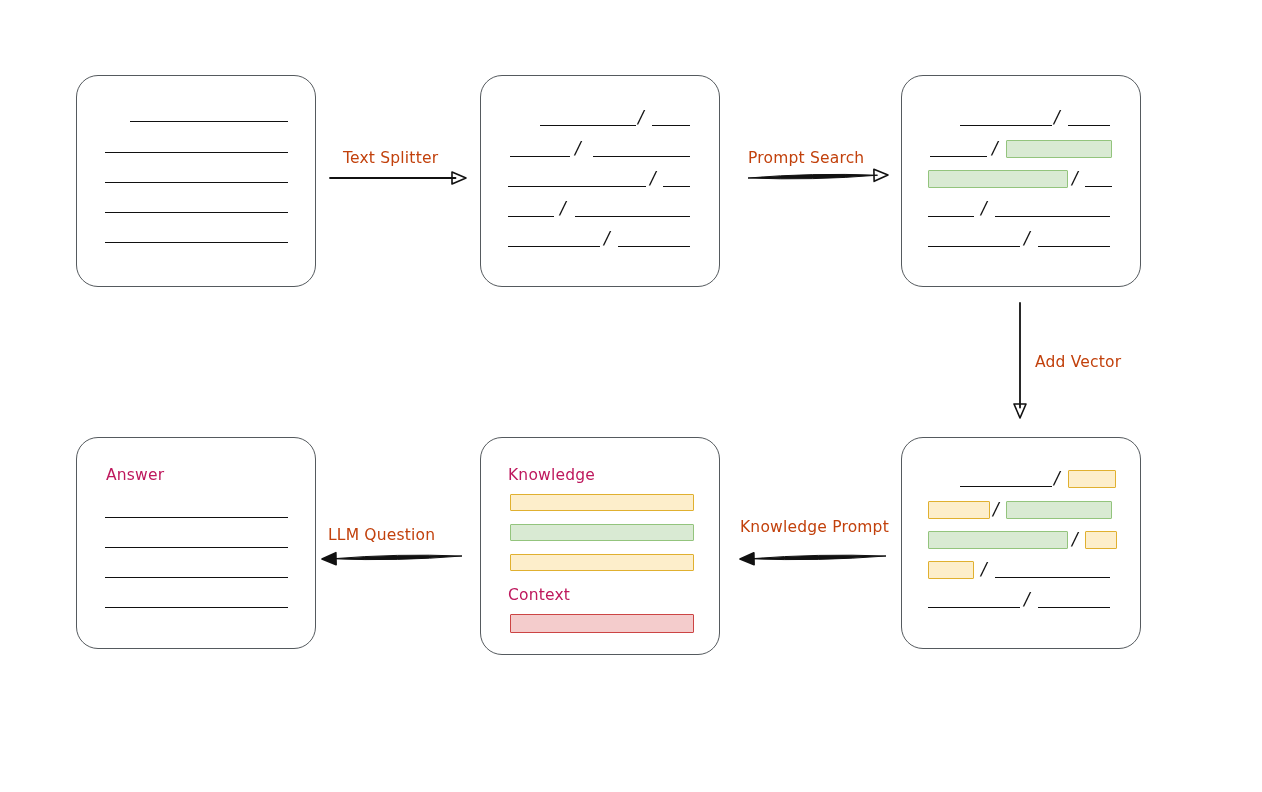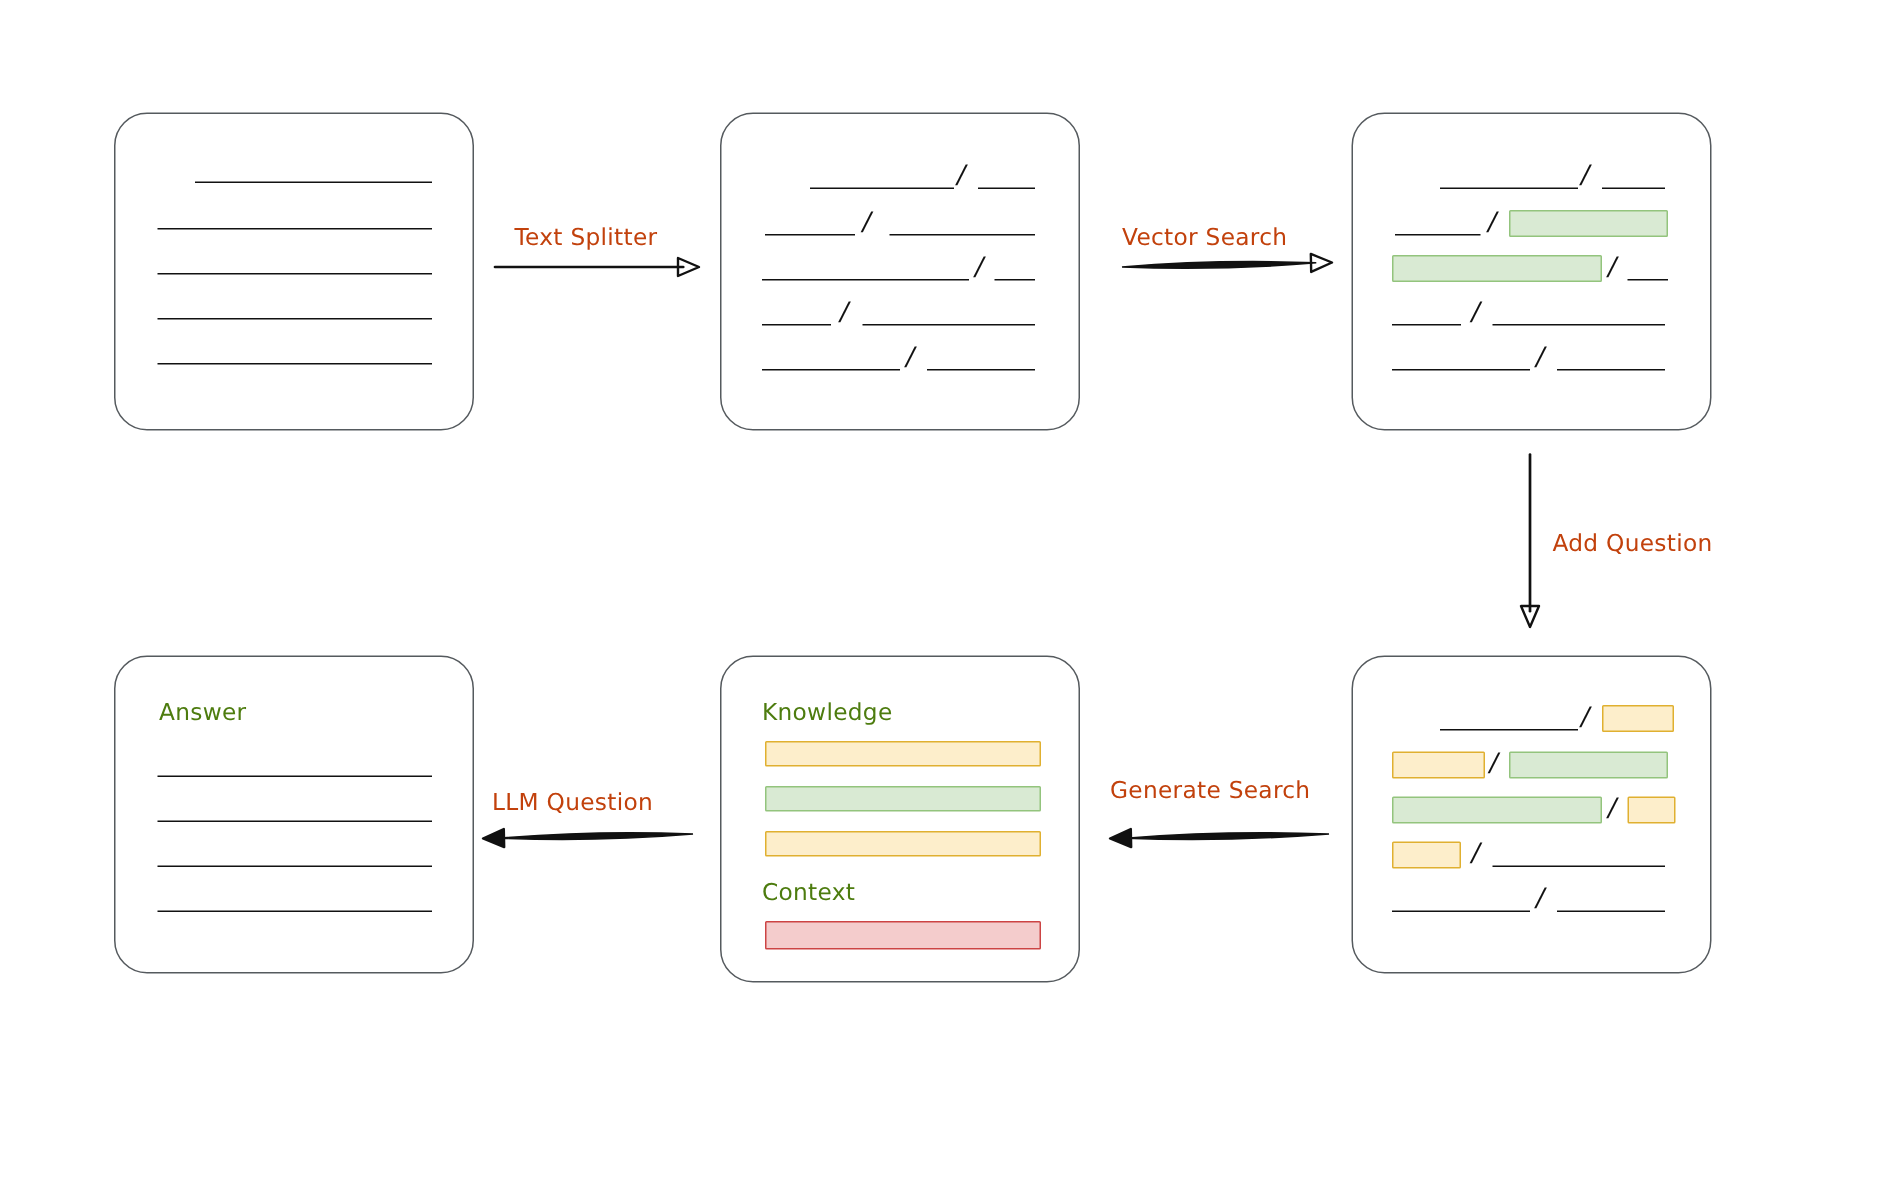--- a/index.html
+++ b/index.html
@@ -21,21 +21,21 @@
     position: absolute;
     border: 1.3px solid #555a5e;
     border-radius: 22px;
     background: #ffffff;
     box-sizing: border-box;
   }
   .node-label {
     position: absolute;
     font-family: "DejaVu Sans", sans-serif;
     font-size: 15.5px;
-    color: #4d7c0f;
+    color: #be185d;
     letter-spacing: .2px;
     white-space: nowrap;
   }
   .rowline {
     position: absolute;
     height: 0;
     border-top: 1.6px solid #111111;
   }
   .slash {
     position: absolute;
@@ -142,31 +142,31 @@
     <div class="node-label" style="left: 106px; top: 466px;">Answer</div>
     <div class="rowline" style="left: 105px; top: 517px; width: 183px; border-top-color: rgb(17, 17, 17);"></div>
     <div class="rowline" style="left: 105px; top: 547px; width: 183px; border-top-color: rgb(17, 17, 17);"></div>
     <div class="rowline" style="left: 105px; top: 577px; width: 183px; border-top-color: rgb(17, 17, 17);"></div>
     <div class="rowline" style="left: 105px; top: 607px; width: 183px; border-top-color: rgb(17, 17, 17);"></div>
     <div class="arrow-label" style="left: 343px; top: 149px;">Text Splitter</div>
     <svg class="arrow" width="176" height="40" viewBox="0 0 176 40" style="left: 310px; top: 158px;">
       <path d="M 20 20 L 145.5 20" stroke="#111111" stroke-width="1.8" fill="none" stroke-linecap="round"></path>
       <path d="M 156 20 L 142 26 L 142 14 Z" stroke="#111111" stroke-width="1.6" stroke-linejoin="round" fill="none"></path>
     </svg>
-    <div class="arrow-label" style="left: 748px; top: 149px;">Vector Search</div>
+    <div class="arrow-label" style="left: 748px; top: 149px;">Prompt Search</div>
     <svg class="arrow" width="180" height="43" viewBox="0 0 180 43" style="left: 728px; top: 155px;">
       <path d="M 20 23 Q 84.8368995553801 25.61155612861674 149.50240988438279 20.22494835962037 Q 84.66551032900269 17.61339223100363 20 23 Z" fill="#111111" stroke="#111111" stroke-width="1"></path>
       <path d="M 160 20 L 146.13175509896013 26.298554069370326 L 145.874671259394 14.30130822295066 Z" stroke="#111111" stroke-width="1.6" stroke-linejoin="round" fill="none"></path>
     </svg>
-    <div class="arrow-label" style="left: 1035px; top: 353px;">Add Question</div>
+    <div class="arrow-label" style="left: 1035px; top: 353px;">Add Vector</div>
     <svg class="arrow" width="40" height="155" viewBox="0 0 40 155" style="left: 1000px; top: 283px;">
       <path d="M 20 20 L 20 124.5" stroke="#111111" stroke-width="1.8" fill="none" stroke-linecap="round"></path>
       <path d="M 20 135 L 14 121 L 26 121 Z" stroke="#111111" stroke-width="1.6" stroke-linejoin="round" fill="none"></path>
     </svg>
-    <div class="arrow-label" style="left: 740px; top: 518px;">Generate Search</div>
+    <div class="arrow-label" style="left: 740px; top: 518px;">Knowledge Prompt</div>
     <svg class="arrow" width="186" height="43" viewBox="0 0 186 43" style="left: 720px; top: 536px;">
       <path d="M 166 20 Q 98.16671759356716 17.39299022300609 30.49778405690982 22.78429210841966 Q 98.33106646334265 25.391301885413572 166 20 Z" fill="#111111" stroke="#111111" stroke-width="1"></path>
       <path d="M 20 23 L 33.87378375688147 16.71365573108727 L 34.120307061544715 28.71112322469849 Z" stroke="#111111" stroke-width="1.6" stroke-linejoin="round" fill="#111111"></path>
     </svg>
     <div class="arrow-label" style="left: 328px; top: 526px;">LLM Question</div>
     <svg class="arrow" width="180" height="43" viewBox="0 0 180 43" style="left: 302px; top: 536px;">
       <path d="M 160 20 Q 95.1631004446199 17.38844387138326 30.497590115617207 22.77505164037963 Q 95.33448967099731 25.38660776899637 160 20 Z" fill="#111111" stroke="#111111" stroke-width="1"></path>
       <path d="M 20 23 L 33.86824490103988 16.701445930629674 L 34.125328740606015 28.69869177704934 Z" stroke="#111111" stroke-width="1.6" stroke-linejoin="round" fill="#111111"></path>
     </svg>
   </div>

